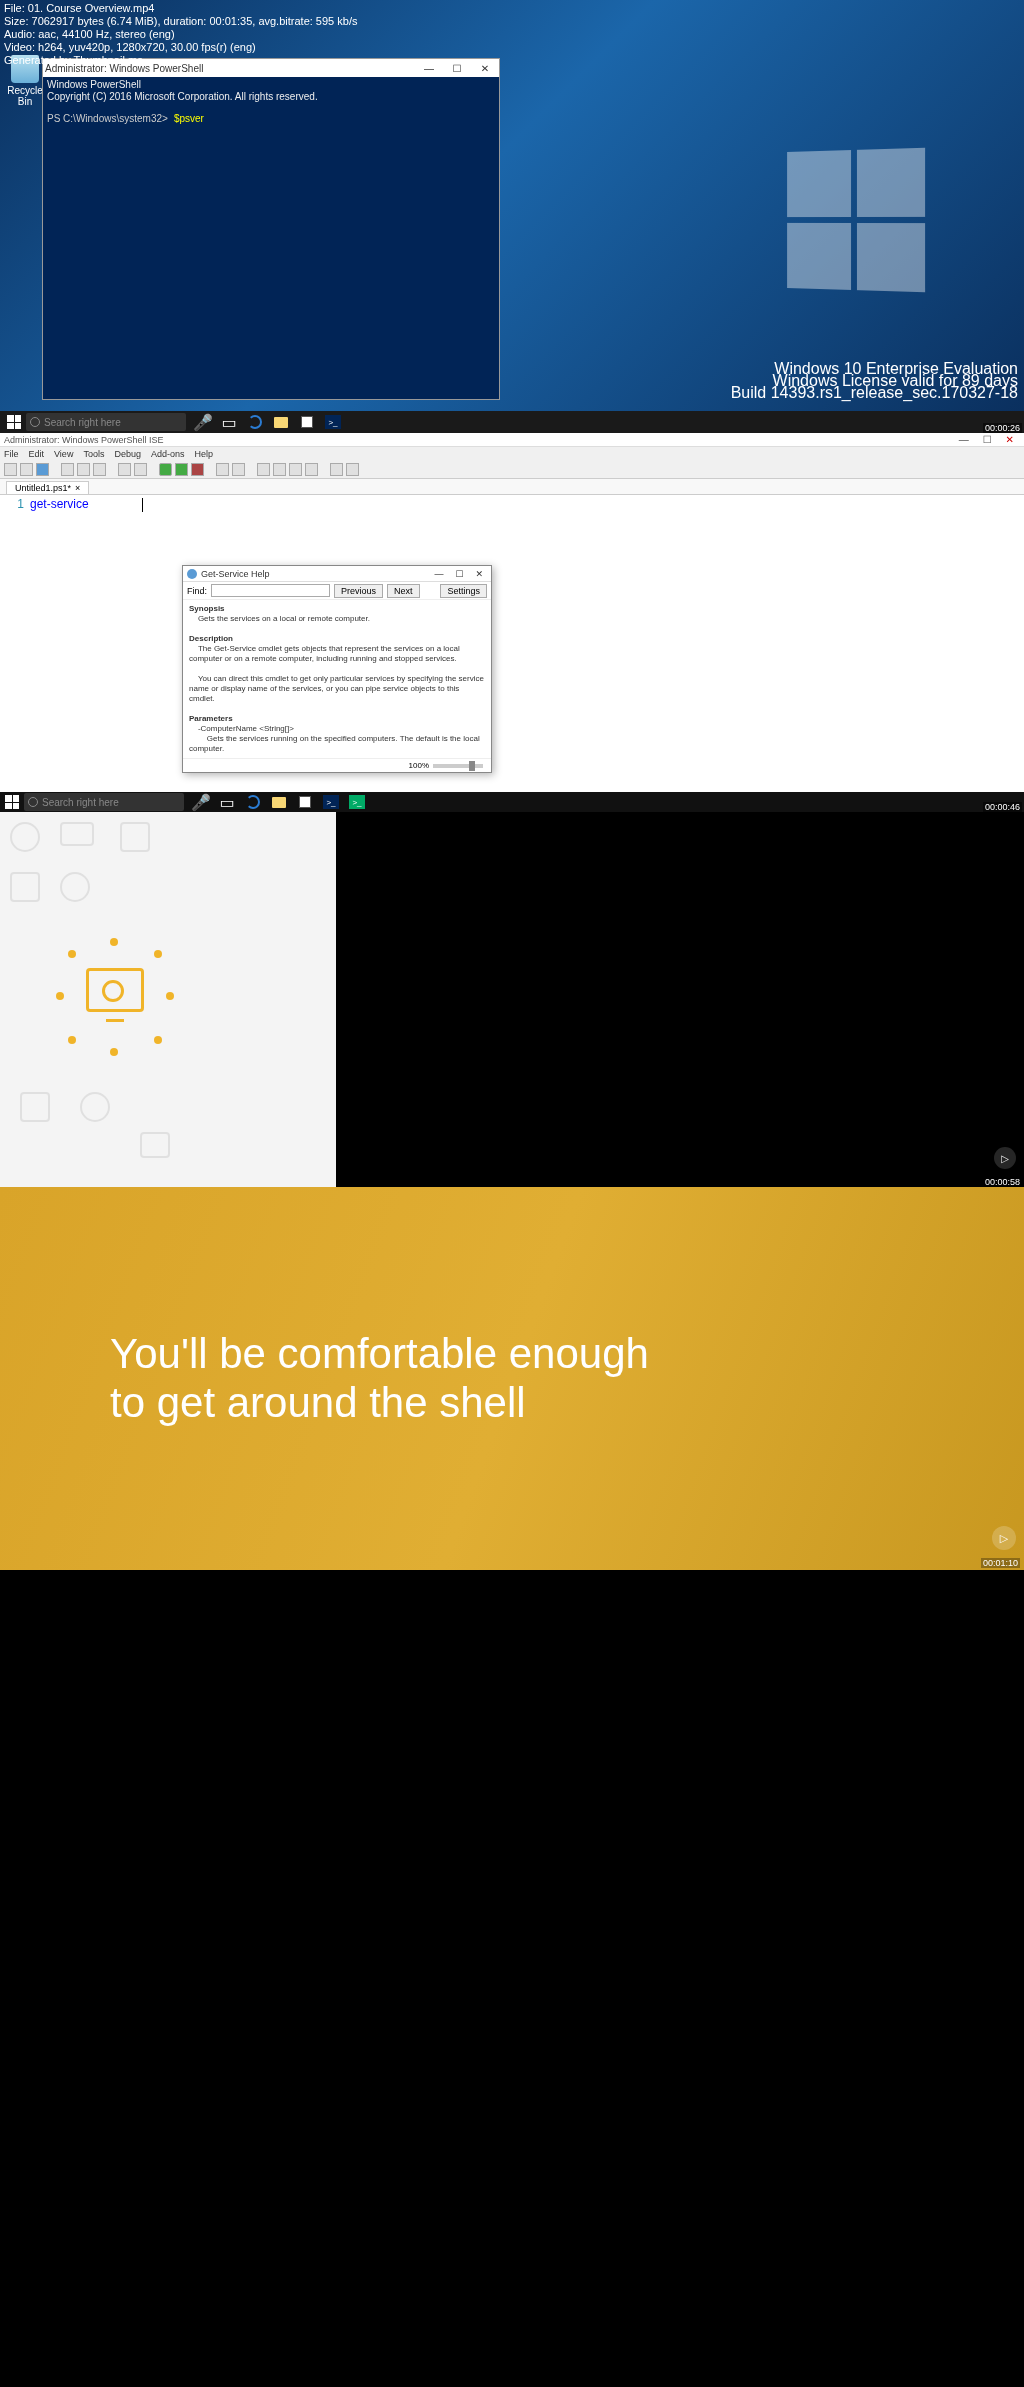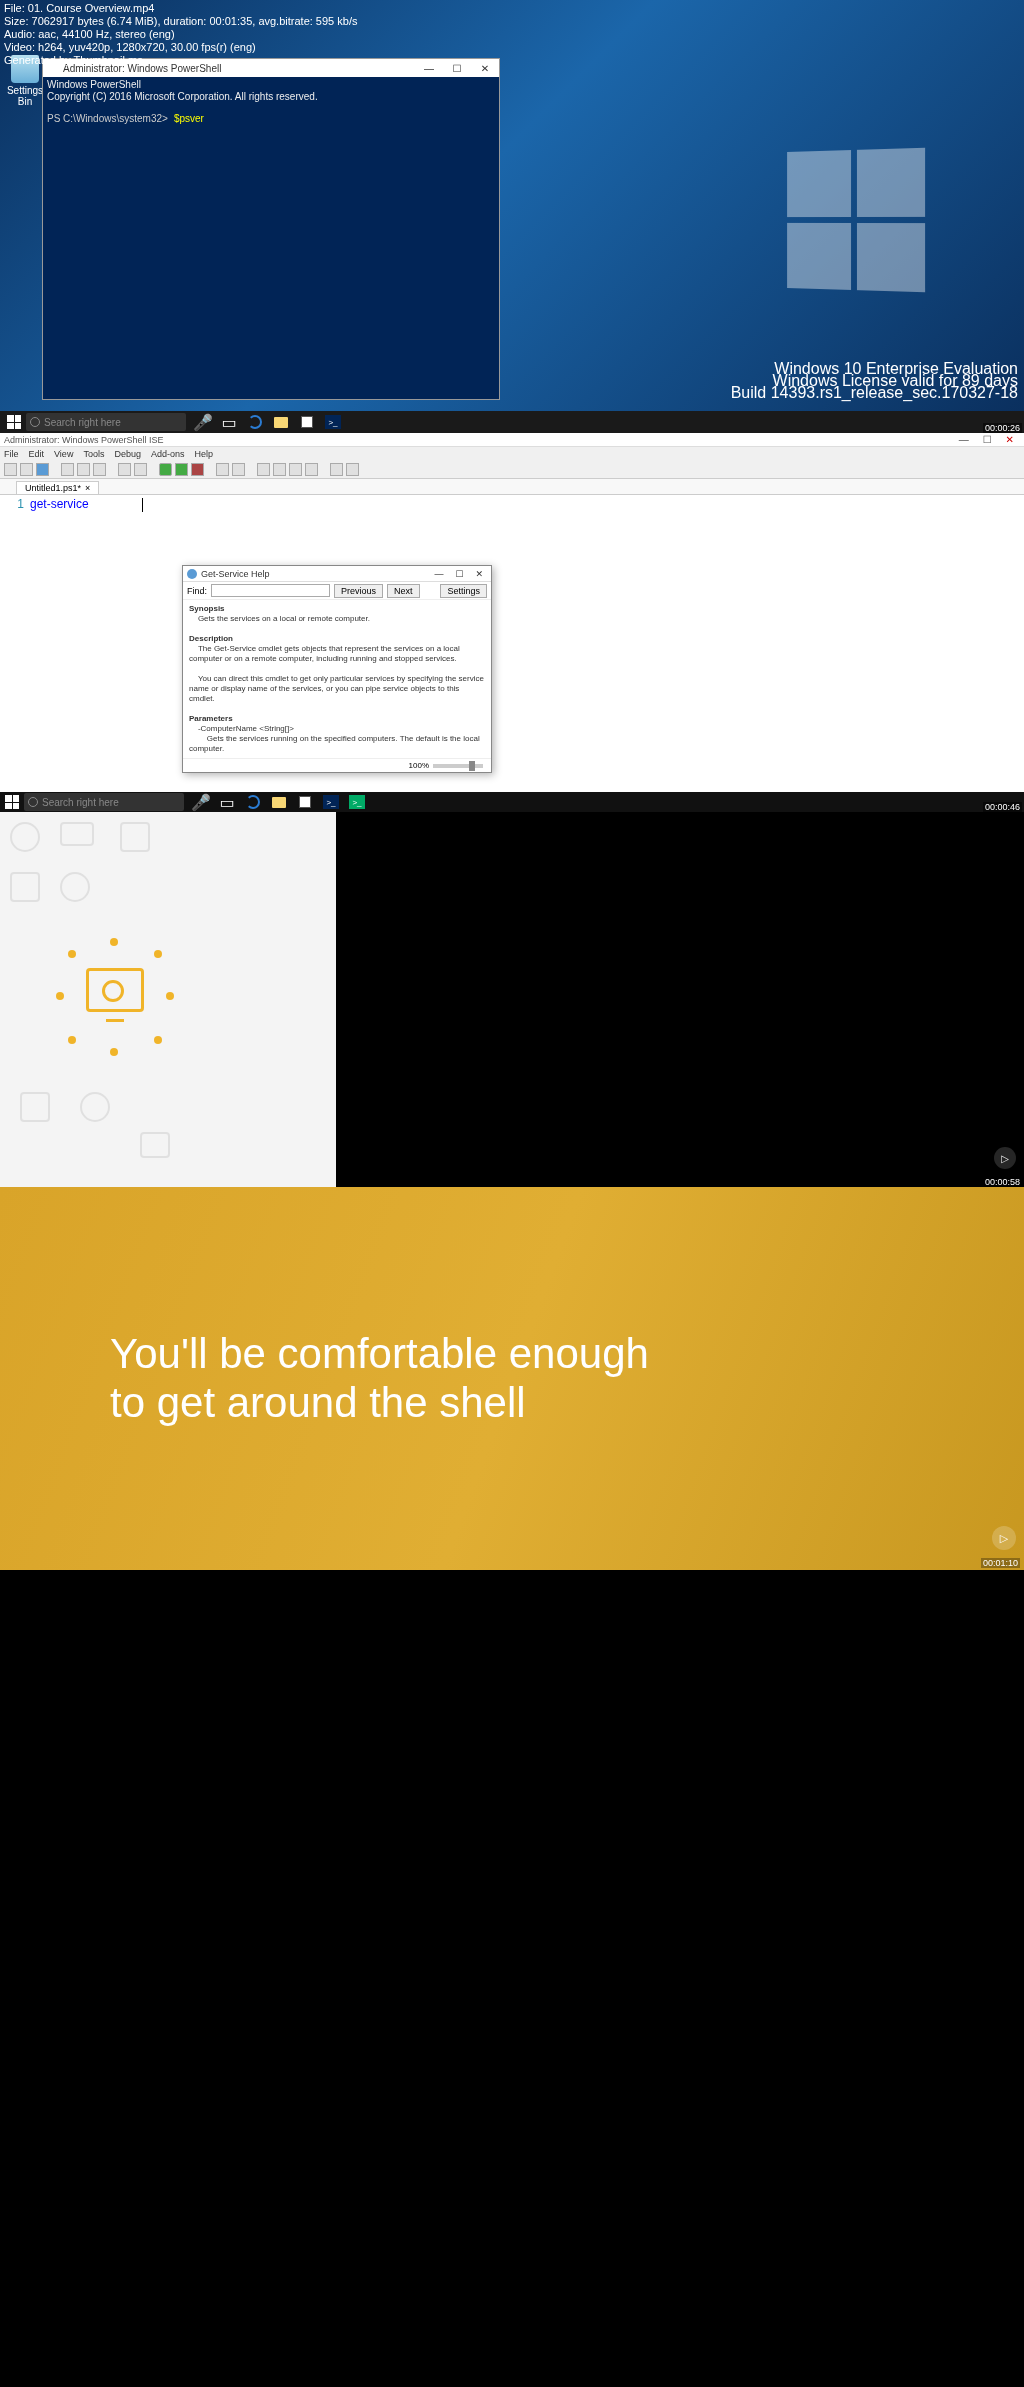--- a/index.html
+++ b/index.html
@@ -10,21 +10,21 @@
 
 
 .screen1 { width: 1024px; height: 433px; position: relative; background: linear-gradient(135deg,#0a2e5c 0%,#1b66aa 45%,#0a2e5c 100%); overflow: hidden; }
 .win-logo { position: absolute; right: 100px; top: 150px; width: 140px; height: 140px; display: grid; grid-template-columns: 1fr 1fr; grid-template-rows: 1fr 1fr; gap: 6px; transform: perspective(400px) rotateY(-10deg); }
 .win-logo div { background: rgba(255,255,255,0.4); }
 .recycle-bin { position: absolute; top: 55px; left: 5px; width: 40px; text-align: center; color: #fff; font-size: 10px; }
 .recycle-bin .ico { width: 28px; height: 28px; margin: 0 auto 2px; background: linear-gradient(#b8e0f0,#6ab0d8); border-radius: 2px 2px 4px 4px; }
 .watermark { position: absolute; right: 6px; bottom: 34px; color: #fff; font-size: 16px; text-align: right; line-height: 12px; }
 
 .ps-window { position: absolute; left: 42px; top: 58px; width: 458px; height: 342px; background: #012456; border: 1px solid #999; display: flex; flex-direction: column; }
-.ps-titlebar { height: 18px; background: #fff; display: flex; align-items: center; font-size: 10px; padding-left: 20px; color: #333; }
+.ps-titlebar { height: 18px; background: #fff; display: flex; align-items: center; font-size: 10px; padding-left: 2px; color: #333; }
 .ps-titlebar .ctrls { margin-left: auto; display: flex; }
 .ps-titlebar .ctrls span { width: 28px; text-align: center; cursor: default; }
 .ps-body { flex: 1; padding: 2px 4px; color: #eee; font-family: Consolas, monospace; font-size: 10px; line-height: 12px; }
 .ps-body .prompt { color: #ccc; }
 .ps-body .cmd { color: #ff0; }
 
 
 .taskbar { height: 22px; background: #1a1a1a; display: flex; align-items: center; padding: 0 2px; position: relative; }
 .tb-btn { width: 24px; height: 20px; display: flex; align-items: center; justify-content: center; color: #fff; font-size: 11px; }
 .tb-winicon { width: 14px; height: 14px; display: grid; grid-template-columns: 1fr 1fr; grid-template-rows: 1fr 1fr; gap: 1px; }
@@ -41,21 +41,21 @@
 
 
 .screen2 { width: 1024px; height: 379px; background: #fff; position: relative; display: flex; flex-direction: column; }
 .ise-titlebar { height: 14px; background: #fff; display: flex; align-items: center; font-size: 9px; color: #555; padding-left: 4px; border-bottom: 1px solid #ddd; }
 .ise-titlebar .ctrls { margin-left: auto; display: flex; gap: 14px; padding-right: 10px; font-size: 10px; }
 .ise-menubar { height: 14px; background: #f0f0f0; display: flex; font-size: 9px; color: #333; padding-left: 4px; gap: 10px; align-items: center; }
 .ise-toolbar { height: 18px; background: #f0f0f0; border-bottom: 1px solid #ccc; display: flex; align-items: center; gap: 3px; padding-left: 4px; }
 .ise-toolbar .tbico { width: 13px; height: 13px; background: #e0e0e0; border: 1px solid #aaa; }
 .ise-toolbar .play { background: #4a4; border-radius: 2px; }
 .ise-toolbar .stop { background: #a44; }
-.ise-tabs { height: 16px; background: #f8f8f8; border-bottom: 1px solid #ccc; display: flex; align-items: flex-end; padding-left: 16px; }
+.ise-tabs { height: 16px; background: #f8f8f8; border-bottom: 1px solid #ccc; display: flex; align-items: flex-end; padding-left: 6px; }
 .ise-tab { font-size: 9px; padding: 1px 8px; background: #fff; border: 1px solid #ccc; border-bottom: none; display: flex; gap: 4px; }
 .ise-editor { flex: 1; background: #fff; display: flex; font-family: Consolas, monospace; font-size: 12px; position: relative; }
 .ise-gutter { width: 30px; text-align: right; padding-right: 6px; color: #2b91af; padding-top: 2px; }
 .ise-code { padding-top: 2px; color: #00f; }
 .ise-code .caret { border-left: 1px solid #000; margin-left: 50px; height: 14px; display: inline-block; vertical-align: middle; }
 .ise-status { height: 14px; background: #e8e8f4; display: flex; align-items: center; font-size: 9px; color: #333; padding: 0 6px; }
 .ise-status .right { margin-left: auto; display: flex; gap: 12px; align-items: center; }
 .zoom-slider { width: 50px; height: 4px; background: #ccc; position: relative; }
 .zoom-slider .thumb { position: absolute; right: 8px; top: -3px; width: 6px; height: 10px; background: #888; }
 
@@ -105,21 +105,21 @@
   <div>File: 01. Course Overview.mp4</div>
   <div>Size: 7062917 bytes (6.74 MiB), duration: 00:01:35, avg.bitrate: 595 kb/s</div>
   <div>Audio: aac, 44100 Hz, stereo (eng)</div>
   <div>Video: h264, yuv420p, 1280x720, 30.00 fps(r) (eng)</div>
   <div>Generated by Thumbnail me</div>
 </div>
 
 <div class="screen1">
   <div class="recycle-bin">
     <div class="ico"></div>
-    <div>Settings Bin</div>
+    <div>Recycle Bin</div>
   </div>
   <div class="win-logo">
     <div></div>
       <div></div>
       <div></div>
       <div></div>
   </div>
 
   <div class="ps-window">
     <div class="ps-titlebar">

